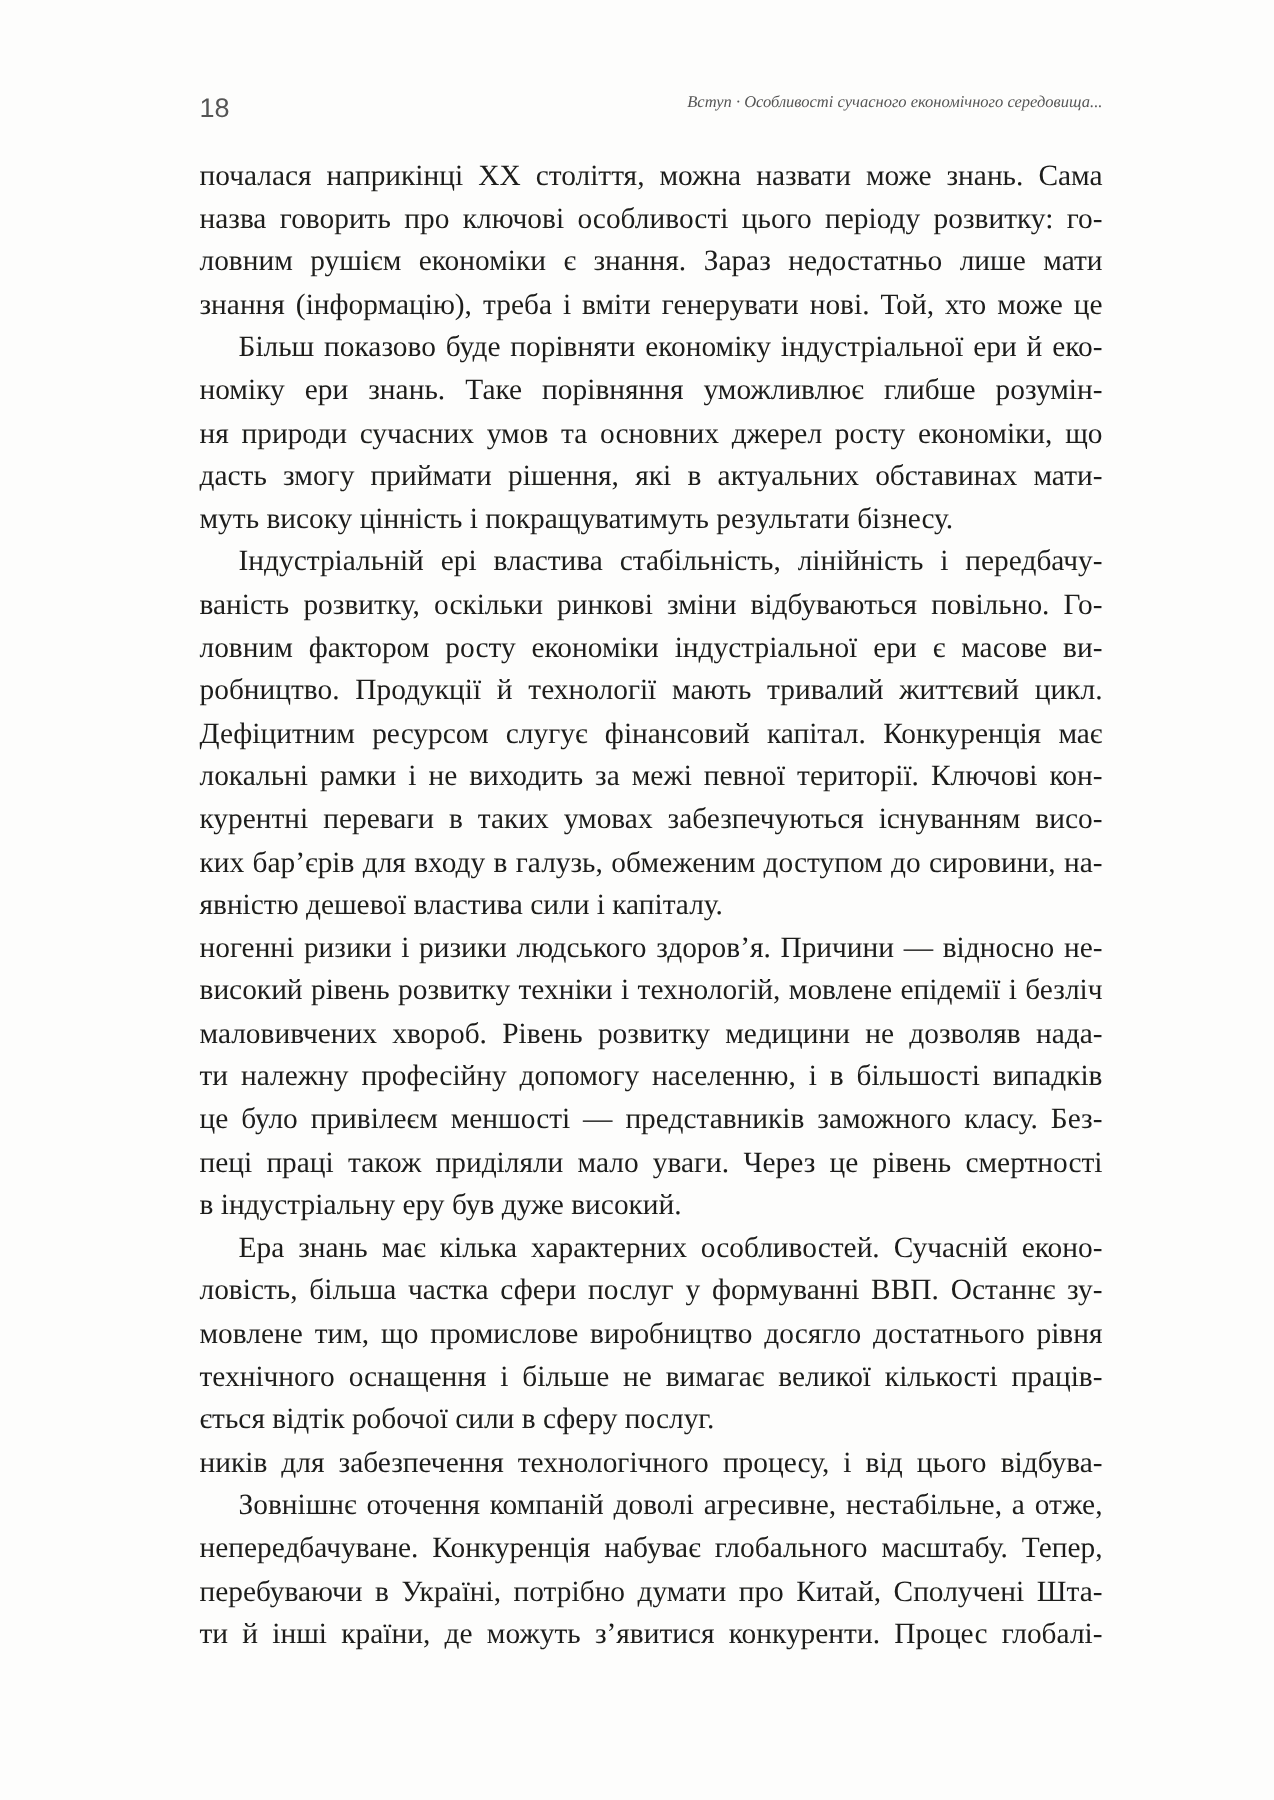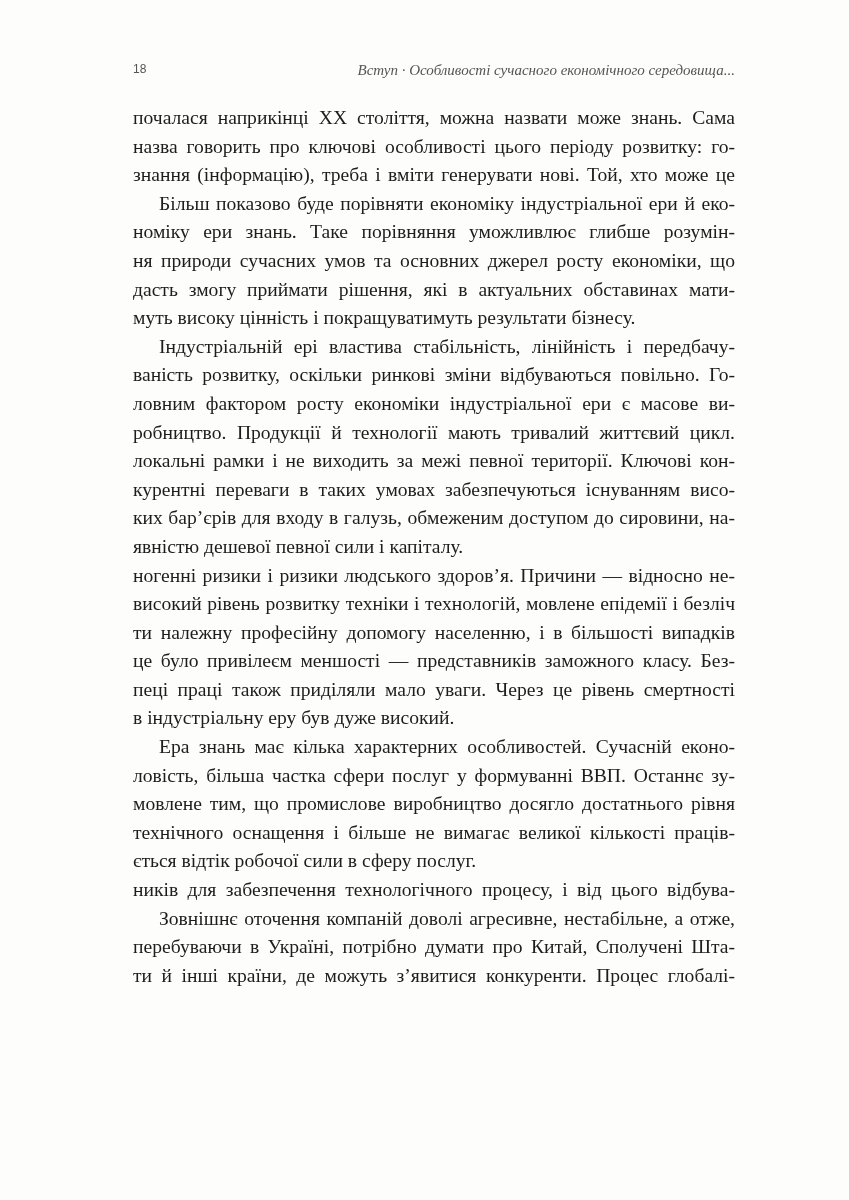--- a/index.html
+++ b/index.html
@@ -4,23 +4,23 @@
 <style>
   html, body { margin: 0; padding: 0; }
   body {
     width: 849px; height: 1200px; background: #fdfdfc; overflow: hidden;
     position: relative; color: #1d1d1b;
   }
   .header {
     position: absolute; top: 62px; left: 133px; width: 602px; height: 24px;
     font-family: "Liberation Sans", sans-serif; color: #555;
   }
-  .page-num { position: absolute; left: 0; top: 0; font-size: 12px; }
+  .page-num { position: absolute; left: 0; top: 0; font-size: 18px; }
   .running-title {
-    position: absolute; right: 0; top: 0; font-size: 15px; font-style: italic;
+    position: absolute; right: 0; top: 0; font-size: 11px; font-style: italic;
     font-family: "Liberation Serif", serif; color: #555;
   }
   .body-text {
     position: absolute; top: 104px; left: 133px; width: 602px;
     font-family: "Liberation Serif", serif; font-size: 19.6px; line-height: 28.6px;
   }
   .line { white-space: nowrap; display: block; text-align: justify; text-align-last: justify; height: 28.6px; }
   .line.last { text-align-last: left; }
   .line.indent { padding-left: 26px; }
 </style>
@@ -29,53 +29,57 @@
 
 <div class="header">
   <span class="page-num">18</span>
   <span class="running-title">Вступ · Особливості сучасного економічного середовища...</span>
 </div>
 
 <div class="body-text" id="body">
     <div>
       <span class="line">почалася наприкінці XX століття, можна назвати може знань. Сама</span>
       <span class="line">назва говорить про ключові особливості цього періоду розвитку: го-</span>
+      <span class="line">ловним рушієм економіки є знання. Зараз недостатньо лише мати</span>
       <span class="line">знання (інформацію), треба і вміти генерувати нові. Той, хто може це</span>
     </div>
     <div>
       <span class="line indent">Більш показово буде порівняти економіку індустріальної ери й еко-</span>
       <span class="line">номіку ери знань. Таке порівняння уможливлює глибше розумін-</span>
       <span class="line">ня природи сучасних умов та основних джерел росту економіки, що</span>
       <span class="line">дасть змогу приймати рішення, які в актуальних обставинах мати-</span>
       <span class="line last">муть високу цінність і покращуватимуть результати бізнесу.</span>
     </div>
     <div>
       <span class="line indent">Індустріальній ері властива стабільність, лінійність і передбачу-</span>
       <span class="line">ваність розвитку, оскільки ринкові зміни відбуваються повільно. Го-</span>
       <span class="line">ловним фактором росту економіки індустріальної ери є масове ви-</span>
       <span class="line">робництво. Продукції й технології мають тривалий життєвий цикл.</span>
+      <span class="line">Дефіцитним ресурсом слугує фінансовий капітал. Конкуренція має</span>
       <span class="line">локальні рамки і не виходить за межі певної території. Ключові кон-</span>
       <span class="line">курентні переваги в таких умовах забезпечуються існуванням висо-</span>
       <span class="line">ких бар’єрів для входу в галузь, обмеженим доступом до сировини, на-</span>
-      <span class="line last">явністю дешевої певної сили і капіталу.</span>
+      <span class="line last">явністю дешевої властива сили і капіталу.</span>
     </div>
     <div>
       <span class="line">ногенні ризики і ризики людського здоров’я. Причини — відносно не-</span>
       <span class="line">високий рівень розвитку техніки і технологій, мовлене епідемії і безліч</span>
+      <span class="line">маловивчених хвороб. Рівень розвитку медицини не дозволяв нада-</span>
       <span class="line">ти належну професійну допомогу населенню, і в більшості випадків</span>
       <span class="line">це було привілеєм меншості — представників заможного класу. Без-</span>
       <span class="line">пеці праці також приділяли мало уваги. Через це рівень смертності</span>
       <span class="line last">в індустріальну еру був дуже високий.</span>
     </div>
     <div>
       <span class="line indent">Ера знань має кілька характерних особливостей. Сучасній еконо-</span>
       <span class="line">ловість, більша частка сфери послуг у формуванні ВВП. Останнє зу-</span>
       <span class="line">мовлене тим, що промислове виробництво досягло достатнього рівня</span>
       <span class="line">технічного оснащення і більше не вимагає великої кількості праців-</span>
       <span class="line last">ється відтік робочої сили в сферу послуг.</span>
       <span class="line">ників для забезпечення технологічного процесу, і від цього відбува-</span>
     </div>
     <div>
       <span class="line indent">Зовнішнє оточення компаній доволі агресивне, нестабільне, а отже,</span>
+      <span class="line">непередбачуване. Конкуренція набуває глобального масштабу. Тепер,</span>
       <span class="line">перебуваючи в Україні, потрібно думати про Китай, Сполучені Шта-</span>
       <span class="line">ти й інші країни, де можуть з’явитися конкуренти. Процес глобалі-</span>
     </div>
   </div>
 
 </body></html>

